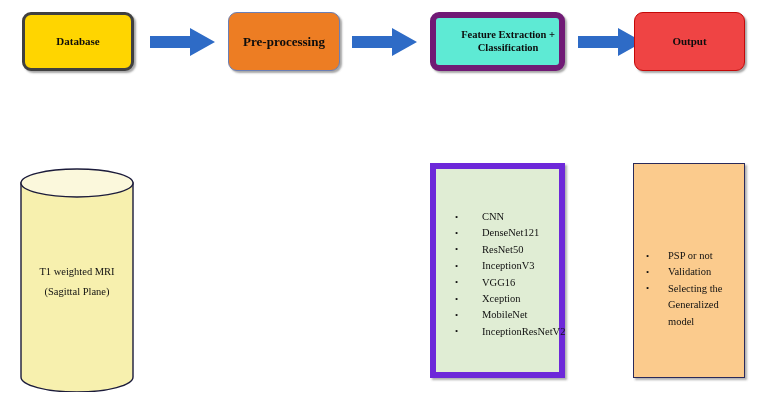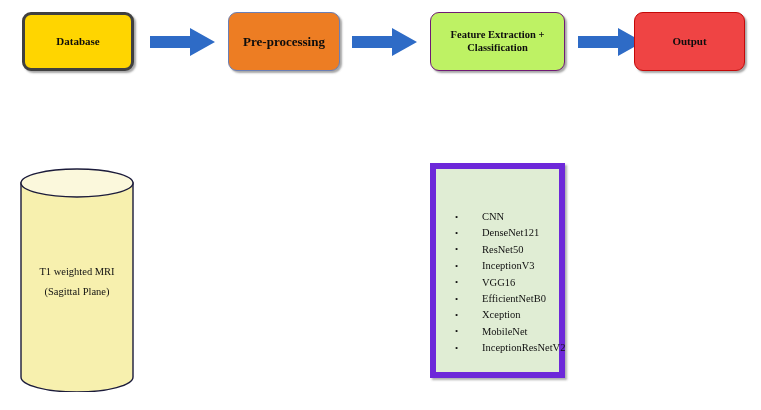--- a/index.html
+++ b/index.html
@@ -45,23 +45,24 @@
     font-size: 11px;
   }
   #box-preprocessing {
     left: 228px; top: 12px; width: 112px; height: 59px;
     background: #ED7D23;
     border: 1px solid #6B7FB5;
     font-size: 13px;
   }
   #box-feature {
     left: 430px; top: 12px; width: 135px; height: 59px;
-    background: #bef264;
-    border: 1px solid #701a75;
+    background: #5eead4;
+    border: 6px solid #701a75;
     font-size: 10.5px;
+    justify-content: flex-end;
   }
   #box-output {
     left: 634px; top: 12px; width: 111px; height: 59px;
     background: #ef4444;
     border: 1px solid #C40808;
     font-size: 11px;
   }
 
   
   .arrow {
@@ -196,21 +197,29 @@
   </div>
 
 
   <div class="dbox" id="detail-feature">
     <ul class="blist" id="list-feature">
       <li>CNN</li>
       <li>DenseNet121</li>
       <li>ResNet50</li>
       <li>InceptionV3</li>
       <li>VGG16</li>
-      <li>EfficientNetB0</li>
       <li>Xception</li>
       <li>MobileNet</li>
       <li>InceptionResNetV2</li>
     </ul>
   </div>
 
+  <div class="dbox" id="detail-output">
+    <ul class="blist" id="list-output">
+      <li>PSP or not</li>
+      <li>Validation</li>
+      <li>Selecting the
+Generalized
+model</li>
+    </ul>
+  </div>
 
 </div>
 
 </body></html>

